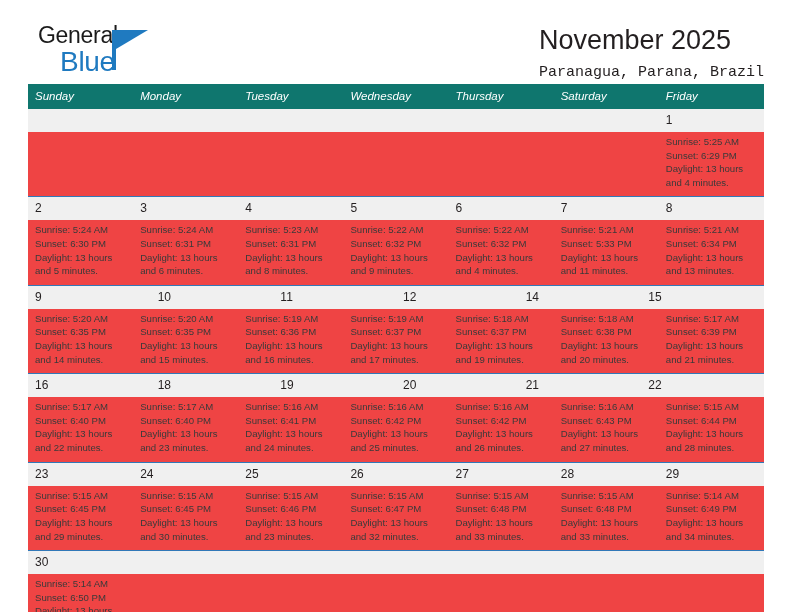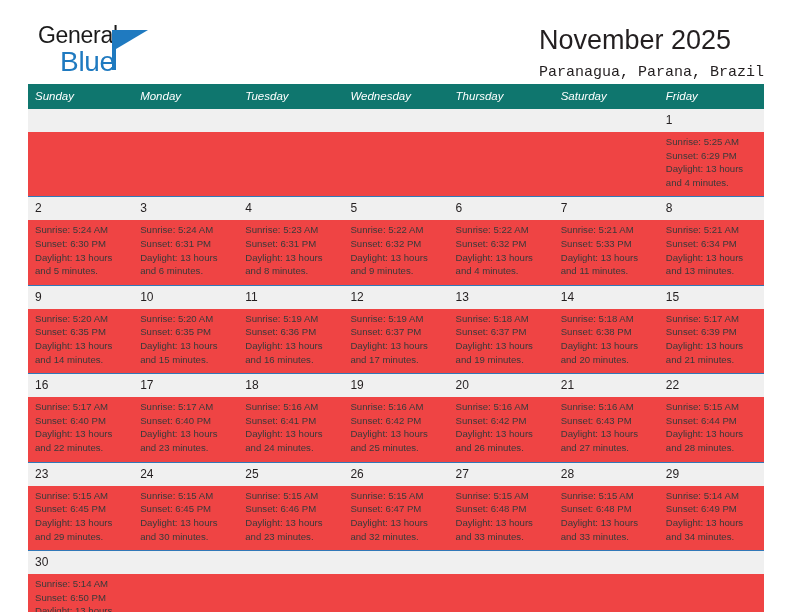--- a/index.html
+++ b/index.html
@@ -260,21 +260,20 @@
               <span class="ln">and 13 minutes.</span>
             </div>
           </div>
         </div>
         <div class="week">
           <div class="week-numbers">
             <div class="daynum">9</div>
             <div class="daynum">10</div>
             <div class="daynum">11</div>
             <div class="daynum">12</div>
-            <div class="daynum">13</div>
             <div class="daynum">14</div>
             <div class="daynum">15</div>
           </div>
           <div class="week-body">
             <div class="daycell">
               <span class="ln">Sunrise: 5:20 AM</span>
               <span class="ln">Sunset: 6:35 PM</span>
               <span class="ln">Daylight: 13 hours</span>
               <span class="ln">and 14 minutes.</span>
             </div>
@@ -312,21 +311,20 @@
               <span class="ln">Sunrise: 5:17 AM</span>
               <span class="ln">Sunset: 6:39 PM</span>
               <span class="ln">Daylight: 13 hours</span>
               <span class="ln">and 21 minutes.</span>
             </div>
           </div>
         </div>
         <div class="week">
           <div class="week-numbers">
             <div class="daynum">16</div>
-            <div class="daynum">17</div>
             <div class="daynum">18</div>
             <div class="daynum">19</div>
             <div class="daynum">20</div>
             <div class="daynum">21</div>
             <div class="daynum">22</div>
           </div>
           <div class="week-body">
             <div class="daycell">
               <span class="ln">Sunrise: 5:17 AM</span>
               <span class="ln">Sunset: 6:40 PM</span>

